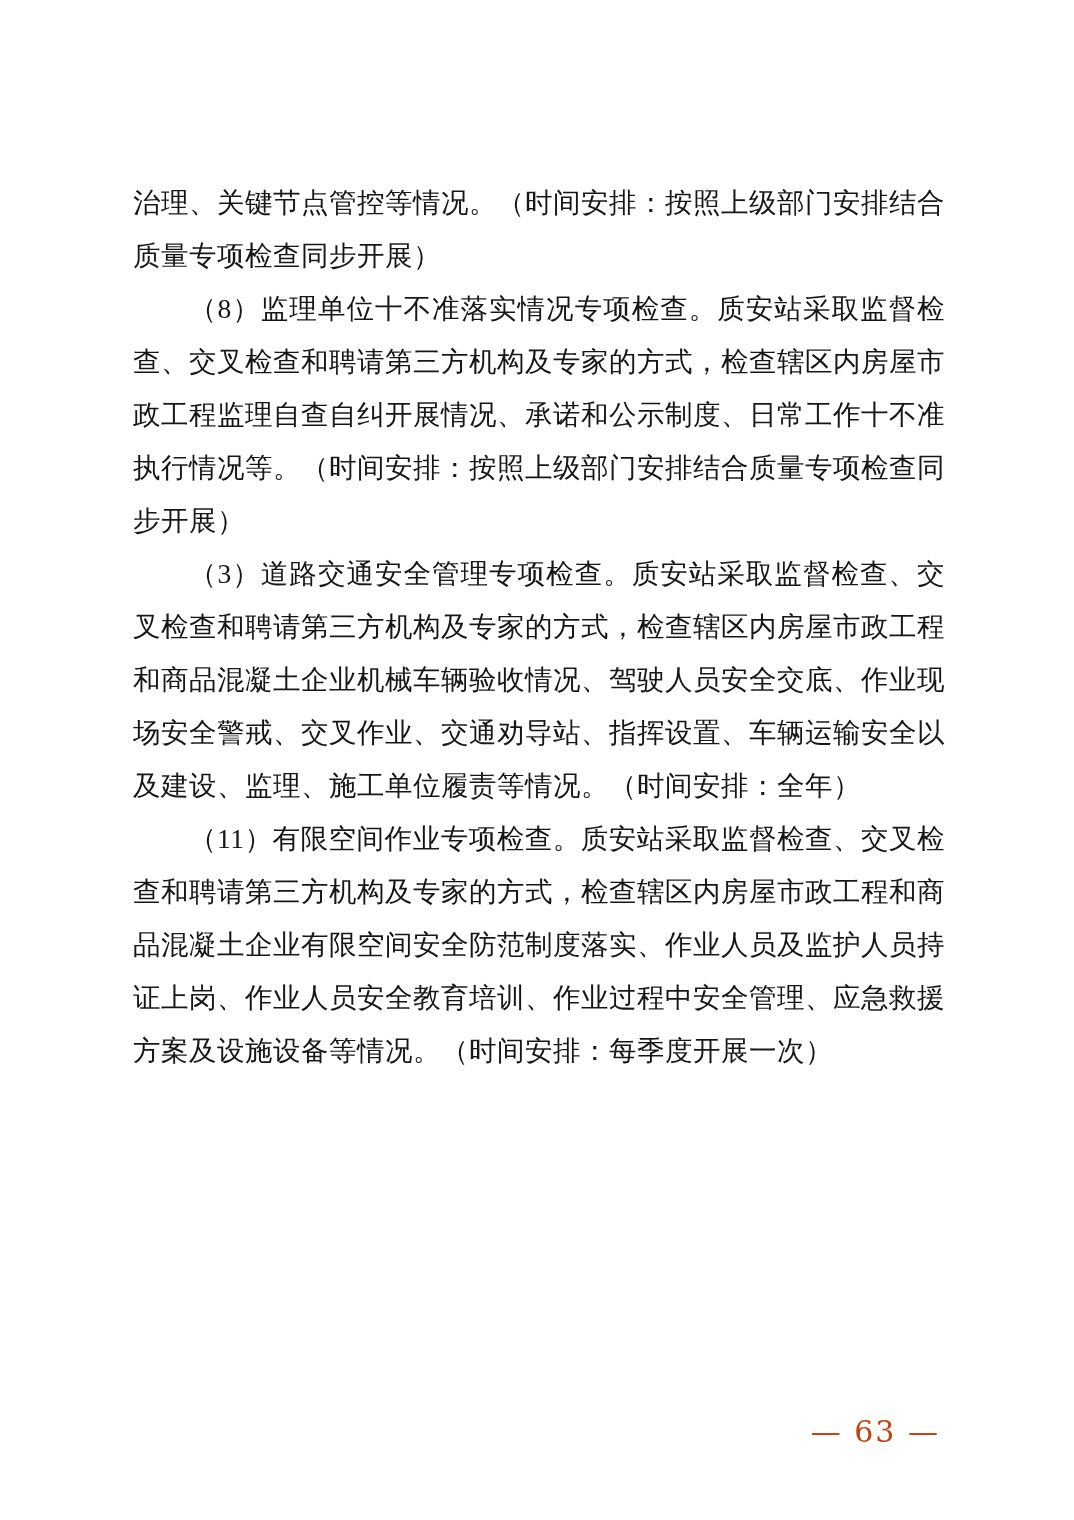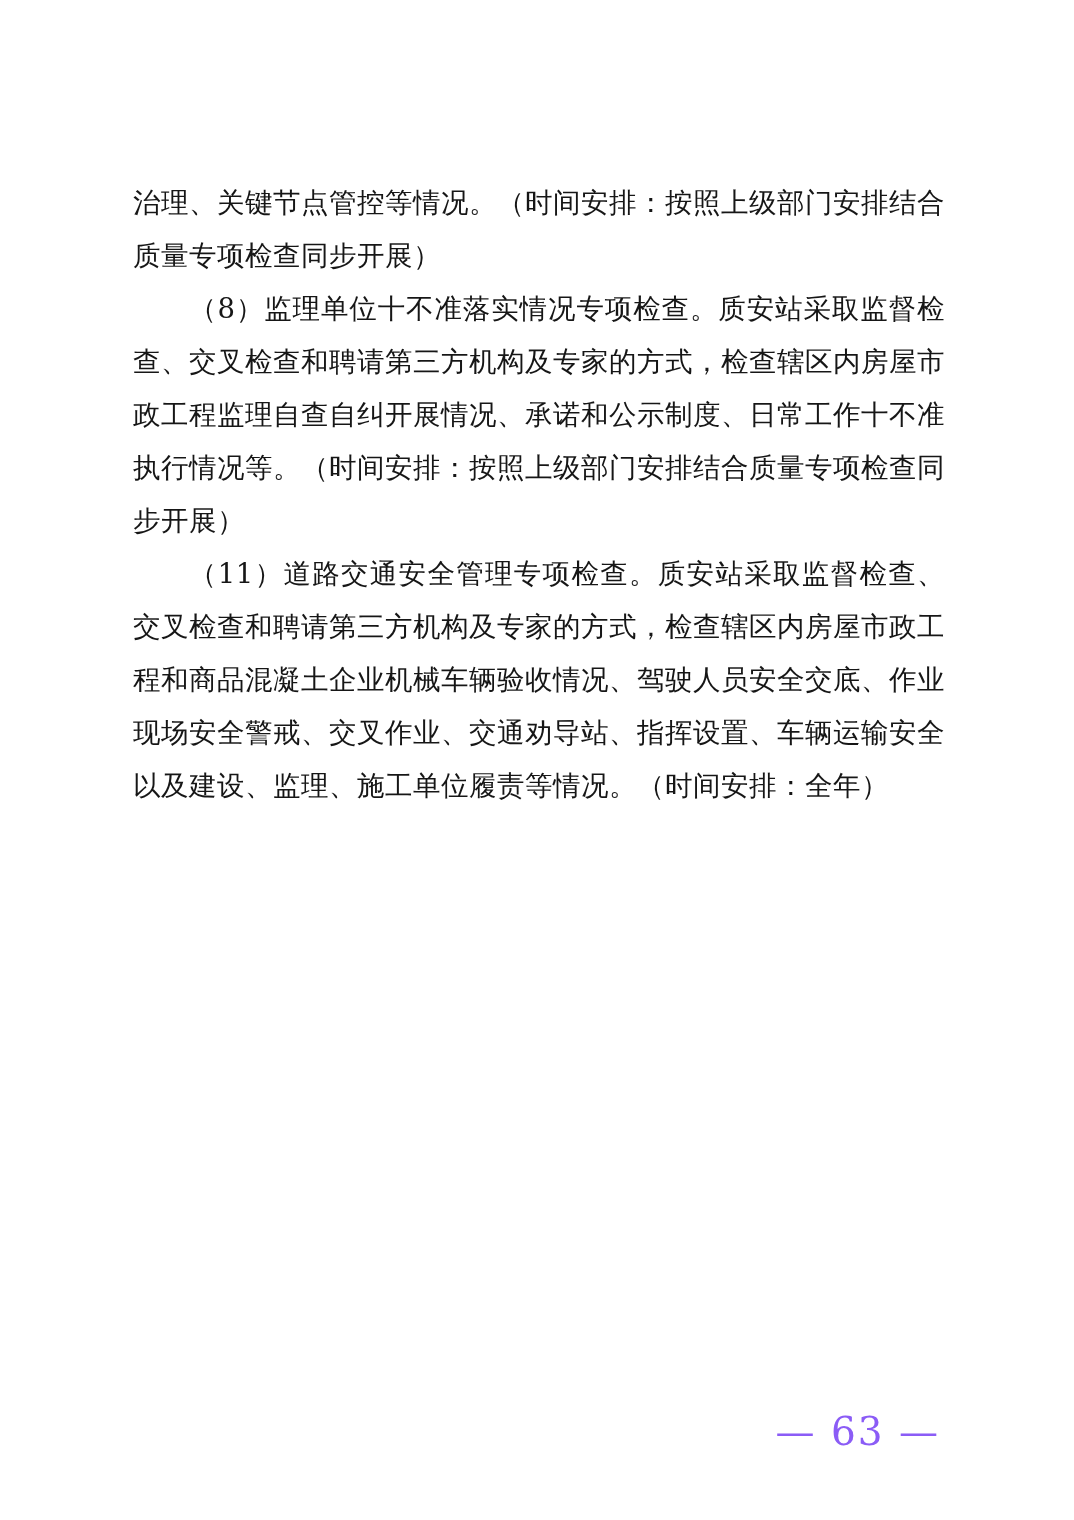--- a/index.html
+++ b/index.html
@@ -30,37 +30,39 @@
     margin: 0;
     padding: 0;
     font-size: 27.5px;
     line-height: 53px;
     text-align: justify;
     text-justify: inter-ideograph;
     letter-spacing: 0.5px;
   }
   .para.indent {
     text-indent: 56px;
+    font-family: Liberation Serif, serif;
   }
   .footer {
     position: absolute;
     top: 1414px;
     right: 134px;
-    font-size: 39px;
+    font-size: 30px;
     line-height: 36px;
-    color: #8b5cf6;
+    color: #c2410c;
     letter-spacing: 2px;
   }
 </style>
 </head>
 <body>
 
 <div class="page">
 
   <div class="content">
     <p class="para">治理、关键节点管控等情况。（时间安排：按照上级部门安排结合质量专项检查同步开展）</p>
     <p class="para indent">（8）监理单位十不准落实情况专项检查。质安站采取监督检查、交叉检查和聘请第三方机构及专家的方式，检查辖区内房屋市政工程监理自查自纠开展情况、承诺和公示制度、日常工作十不准执行情况等。（时间安排：按照上级部门安排结合质量专项检查同步开展）</p>
-    <p class="para indent">（11）道路交通安全管理专项检查。质安站采取监督检查、交叉检查和聘请第三方机构及专家的方式，检查辖区内房屋市政工程和商品混凝土企业机械车辆验收情况、驾驶人员安全交底、作业现场安全警戒、交叉作业、交通劝导站、指挥设置、车辆运输安全以及建设、监理、施工单位履责等情况。（时间安排：全年）</p>
+    <p class="para indent">（3）道路交通安全管理专项检查。质安站采取监督检查、交叉检查和聘请第三方机构及专家的方式，检查辖区内房屋市政工程和商品混凝土企业机械车辆验收情况、驾驶人员安全交底、作业现场安全警戒、交叉作业、交通劝导站、指挥设置、车辆运输安全以及建设、监理、施工单位履责等情况。（时间安排：全年）</p>
+    <p class="para indent">（11）有限空间作业专项检查。质安站采取监督检查、交叉检查和聘请第三方机构及专家的方式，检查辖区内房屋市政工程和商品混凝土企业有限空间安全防范制度落实、作业人员及监护人员持证上岗、作业人员安全教育培训、作业过程中安全管理、应急救援方案及设施设备等情况。（时间安排：每季度开展一次）</p>
   </div>
 
   <div class="footer">— 63 —</div>
 
 </div>
 
 </body></html>

